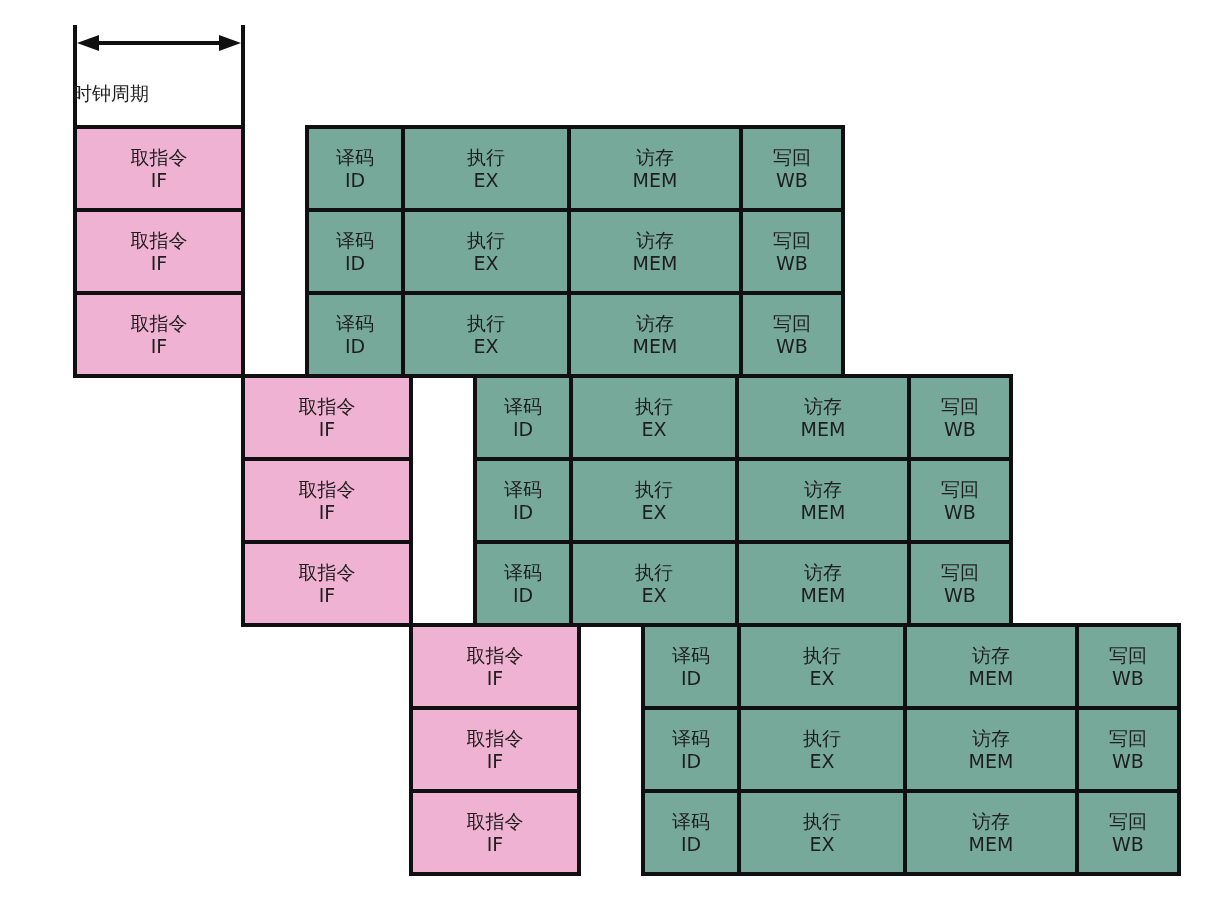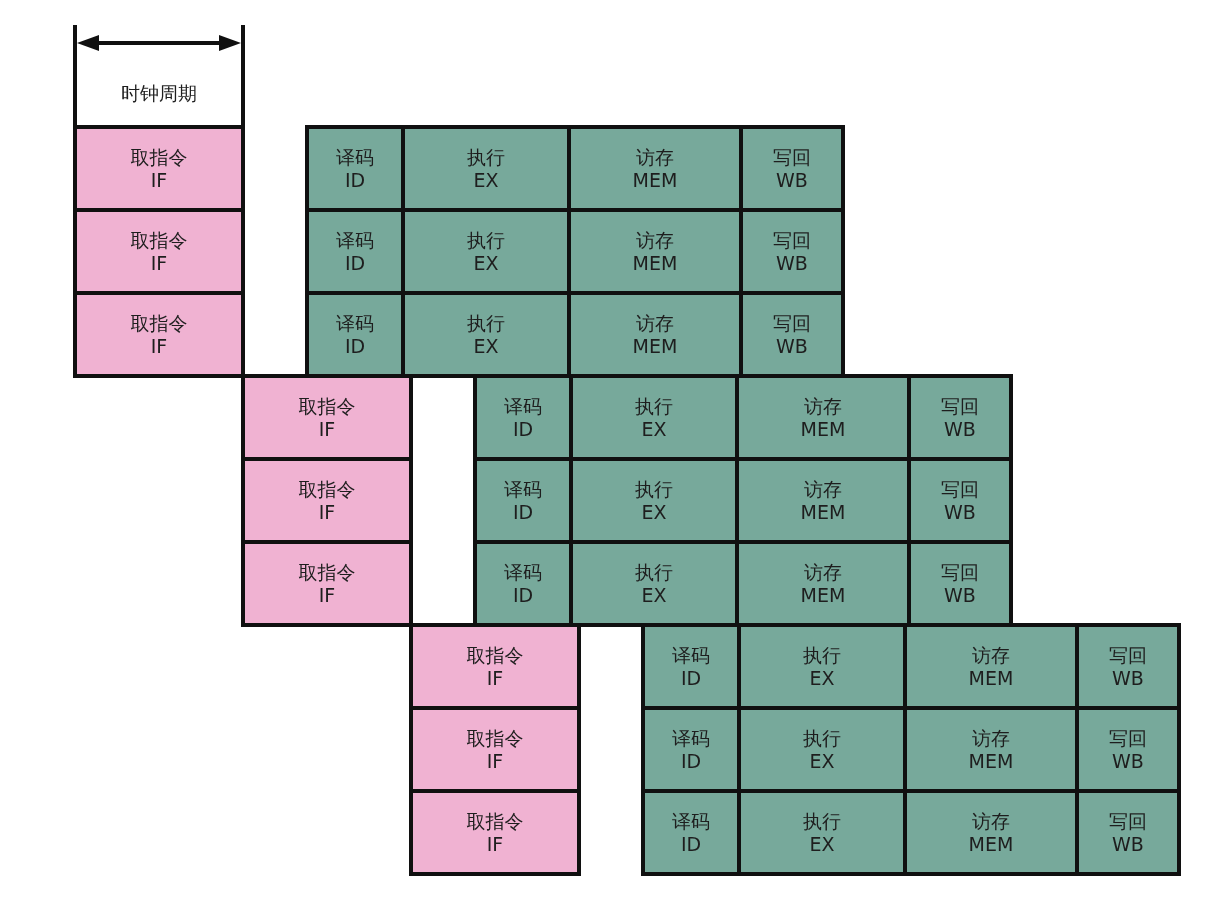--- a/index.html
+++ b/index.html
@@ -47,21 +47,20 @@
     top: 0;
     width: 0;
     height: 0;
     border-top: 8px solid transparent;
     border-bottom: 8px solid transparent;
   }
   .arrow-head.left  { left: 0;  border-right: 22px solid #101010; }
   .arrow-head.right { right: 0; border-left: 22px solid #101010; }
   .clock-label {
     position: absolute;
-    text-align: center;
     color: #1e1e1e;
     font-size: 19px;
     line-height: 23px;
   }
 </style>
 </head>
 <body>
 
 <div class="canvas">
 

